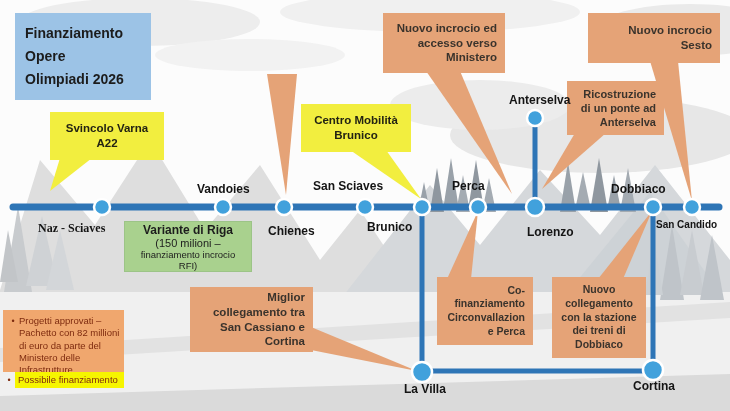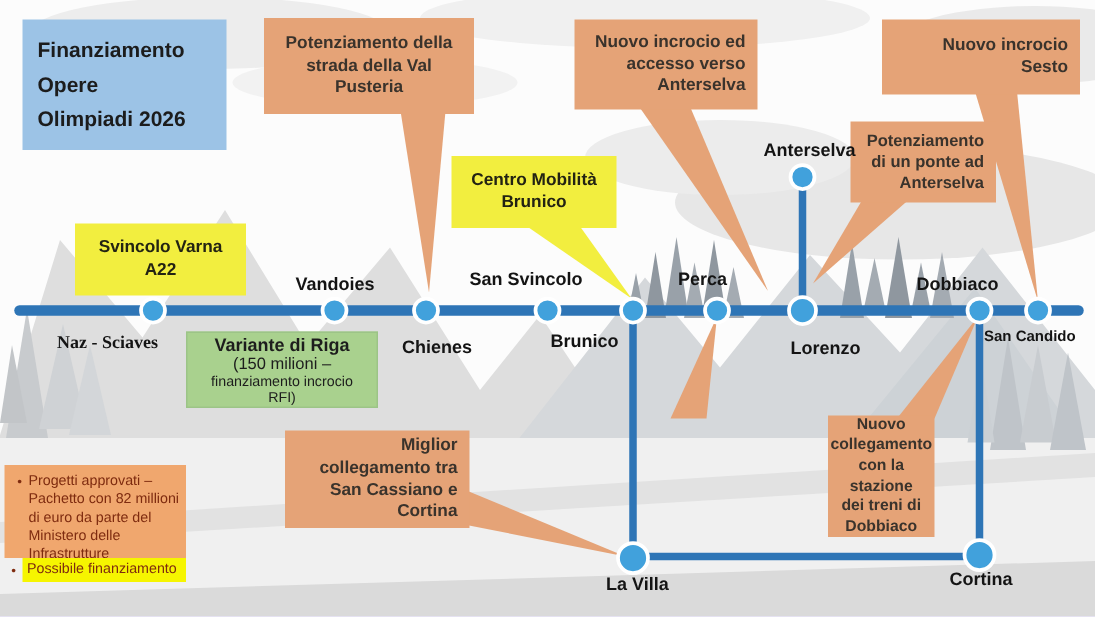--- a/index.html
+++ b/index.html
@@ -1,17 +1,17 @@
 <!DOCTYPE html>
 <html><head>
 <meta charset="utf-8">
 <style>
   html,body{margin:0;padding:0;}
   body{font-family:"Liberation Sans",sans-serif;}
-  #stage{position:relative;width:730px;height:411px;overflow:hidden;background:#c4b5fd;}
+  #stage{position:relative;width:730px;height:411px;overflow:hidden;background:#fde047;}
   #stage svg.layer{position:absolute;left:0;top:0;}
   .box{position:absolute;box-sizing:border-box;font-weight:bold;white-space:pre-line;display:flex;flex-direction:column;justify-content:center;}
   .callout{font-size:11.5px;line-height:1.3;color:#3a332c;padding:4px 8px;}
   .orange{background:#e5a377;}
   .yellowbg{background:#f2ee3f;color:#232313;}
   .c{text-align:center;align-items:center;}
   .r{text-align:right;align-items:flex-end;}
   .l{text-align:left;align-items:flex-start;}
   .title-box{background:#9cc3e6;color:#1c1c1c;font-size:14px;line-height:1.65;padding:8px 10px;}
   .green-box{background:#a9d18e;border:1px solid #9cc487;color:#1d1d1d;text-align:center;align-items:center;padding:4px 6px;}
@@ -101,48 +101,49 @@
       <circle cx="535" cy="118" r="8"></circle>
       <circle cx="422" cy="372" r="10"></circle>
       <circle cx="653" cy="370" r="10"></circle>
     </g>
   </svg>
 
   <div class="box title-box l" style="left:15px;top:13px;width:136px;height:87px;">Finanziamento
 Opere
 Olimpiadi 2026</div>
 
-  <div class="box callout yellowbg c" style="left:50px;top:112px;width:114px;height:48px;margin-top:37px;">Svincolo Varna
+  <div class="box callout yellowbg c" style="left:50px;top:112px;width:114px;height:48px;">Svincolo Varna
 A22</div>
 
-  <div class="box callout orange c" style="left:176px;top:12px;width:140px;height:64px;">Potenziamento della
-strada della Val
-Pusteria</div>
 
   <div class="box callout yellowbg c" style="left:301px;top:104px;width:110px;height:48px;">Centro Mobilità
 Brunico</div>
 
   <div class="box callout orange r" style="left:383px;top:13px;width:122px;height:60px;">Nuovo incrocio ed
 accesso verso
-Anterselva</div>
+Ministero</div>
 
   <div class="box callout orange r" style="left:588px;top:13px;width:132px;height:50px;padding-left:18px;">Nuovo incrocio
 Sesto</div>
 
-  <div class="box callout orange r" style="left:567px;top:81px;width:97px;height:54px;font-size:11px;">Potenziamento
+  <div class="box callout orange r" style="left:567px;top:81px;width:97px;height:54px;font-size:11px;">Ricostruzione
 di un ponte ad
 Anterselva</div>
 
   <div class="box callout orange r" style="left:190px;top:287px;width:123px;height:65px;text-align:right;">Miglior
 collegamento tra
 San Cassiano e
 Cortina</div>
 
+  <div class="box callout orange r" style="left:437px;top:277px;width:96px;height:68px;font-size:10.5px;">Co-
+finanziamento
+Circonvallazion
+e Perca</div>
 
-  <div class="box callout orange c" style="left:552px;top:277px;width:71px;height:81px;font-size:10.5px;">Nuovo
+  <div class="box callout orange c" style="left:552px;top:277px;width:94px;height:81px;font-size:10.5px;">Nuovo
 collegamento
 con la stazione
 dei treni di
 Dobbiaco</div>
 
   <div class="box green-box" style="left:124px;top:221px;width:128px;height:51px;">
     <div class="gl1">Variante di Riga</div>
     <div class="gl2">(150 milioni –</div>
     <div class="gl3">finanziamento incrocio RFI)</div>
   </div>
@@ -152,21 +153,21 @@
     <span class="legend-text"><span>Progetti approvati – Pachetto con </span><b>82 millioni di euro</b><span> da parte del </span><b>Ministero delle Infrastrutture</b></span>
   </div>
   <div class="legend-possible">
     <span class="legend-bullet">•</span>
     <span class="hl">Possibile finanziamento</span>
   </div>
 
   <div class="station" style="left:38px;top:221px;font-family:Liberation Serif, serif;">Naz - Sciaves</div>
   <div class="station" style="left:197px;top:182px;">Vandoies</div>
   <div class="station" style="left:268px;top:224px;">Chienes</div>
-  <div class="station" style="left:313px;top:179px;">San Svincolo</div>
+  <div class="station" style="left:313px;top:179px;">San Sciaves</div>
   <div class="station" style="left:367px;top:220px;">Brunico</div>
   <div class="station" style="left:452px;top:179px;">Perca</div>
   <div class="station" style="left:527px;top:225px;">Lorenzo</div>
   <div class="station" style="left:611px;top:182px;">Dobbiaco</div>
   <div class="station" style="left:656px;top:219px;font-size:10px;">San Candido</div>
   <div class="station" style="left:509px;top:93px;">Anterselva</div>
   <div class="station" style="left:404px;top:382px;">La Villa</div>
   <div class="station" style="left:633px;top:379px;">Cortina</div>
 
 </div>

